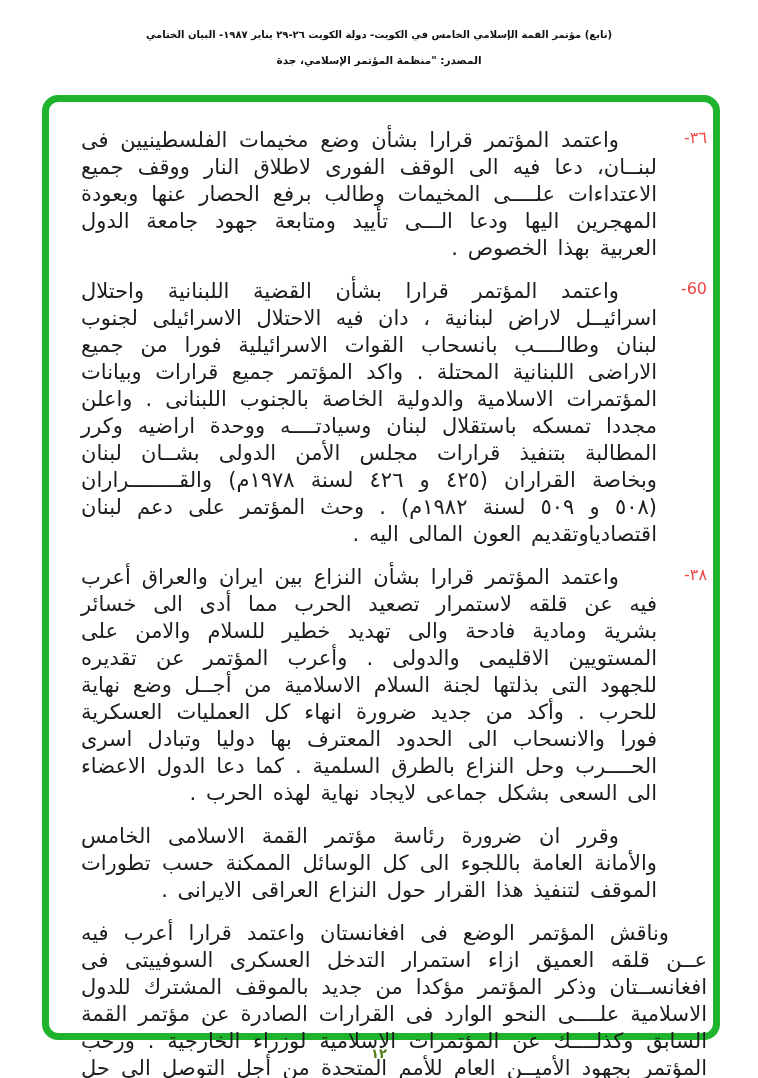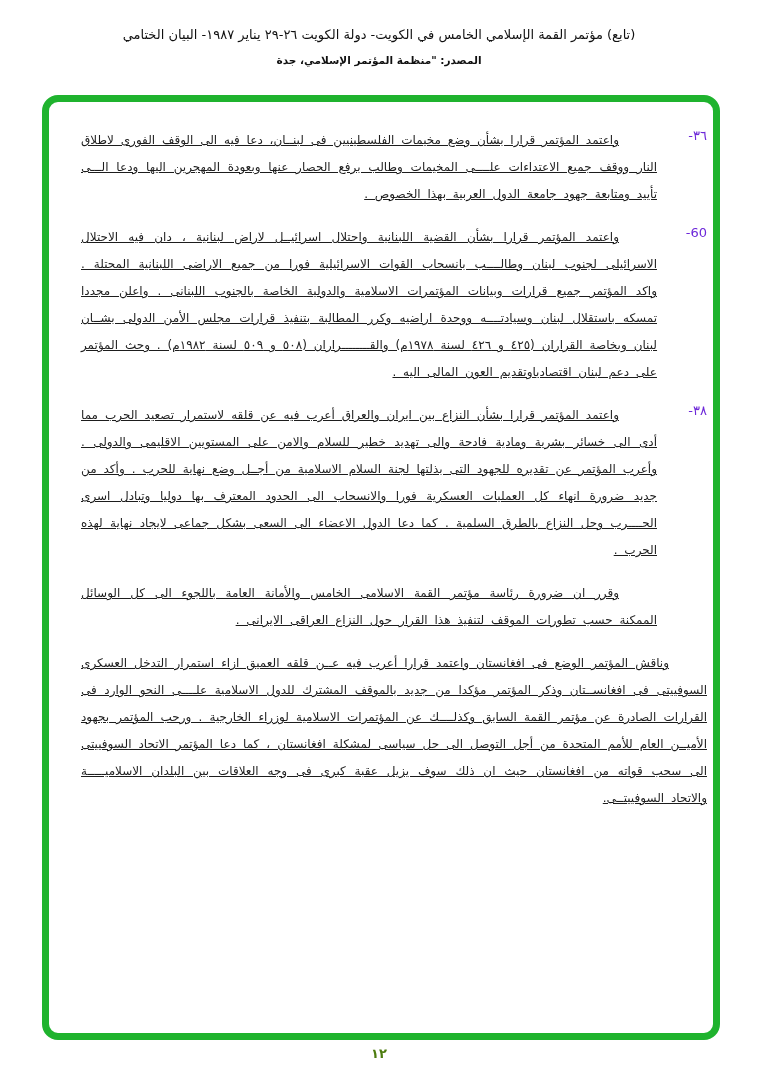--- a/index.html
+++ b/index.html
@@ -18,22 +18,22 @@
   }
   .header {
     position: absolute;
     top: 24px;
     left: 0;
     width: 100%;
     text-align: center;
     direction: rtl;
   }
   .header-title {
-    font-size: 13px;
-    font-weight: normal;
+    font-size: 10px;
+    font-weight: bold;
     color: #101010;
     letter-spacing: 0.2px;
     line-height: 22px;
     padding: 0 60px;
   }
   .header-source {
     margin-top: 8px;
     font-size: 10.5px;
     font-weight: bold;
     color: #101010;
@@ -56,35 +56,34 @@
     left: 20px;
     direction: rtl;
   }
   .para {
     display: flex;
     margin-bottom: 16px;
   }
   .para-num {
     flex: 0 0 50px;
     width: 50px;
-    font-size: 13px;
-    color: #6d28d9;
+    font-size: 16px;
+    color: #ef4444;
     padding-top: 1px;
     white-space: nowrap;
   }
   .para-text {
     flex: 1;
-    font-size: 12px;
+    font-size: 21px;
     line-height: 27px;
     text-align: justify;
     text-indent: 38px;
     word-spacing: 3px;
     padding-left: 12px;
     color: #1d1d1d;
-    text-decoration: underline;
   }
   .page-number {
     position: absolute;
     top: 1046px;
     left: 0;
     width: 100%;
     text-align: center;
     font-size: 13px;
     font-weight: bold;
     letter-spacing: 7px;

